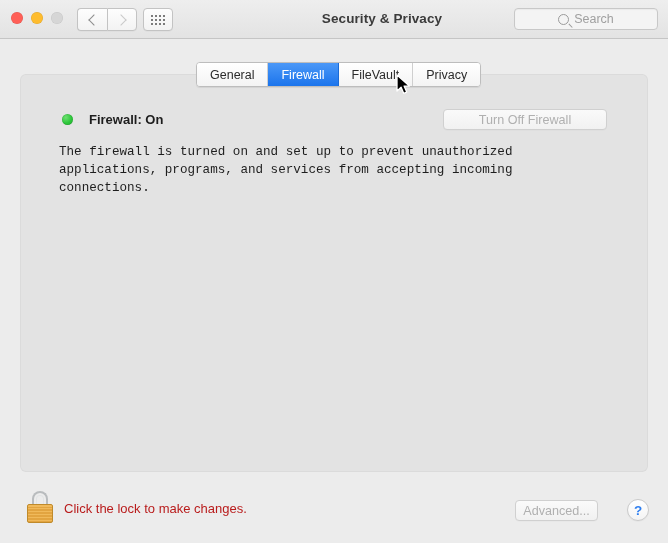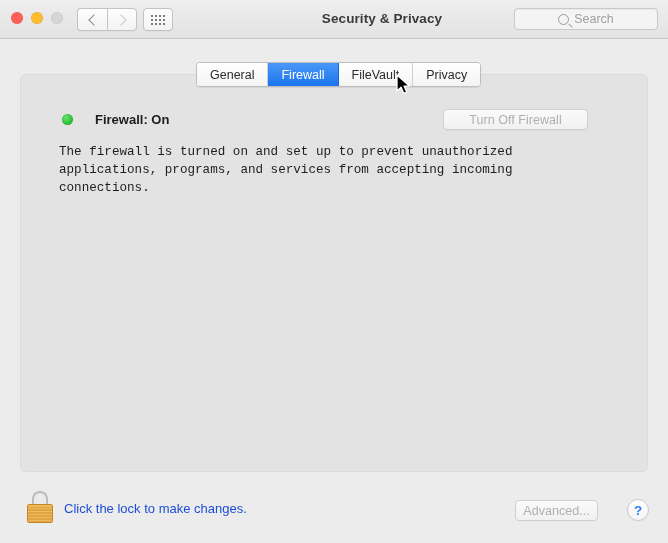--- a/index.html
+++ b/index.html
@@ -184,21 +184,21 @@
     background: #e3e3e3;
     border-radius: 6px;
     box-shadow: inset 0 0 0 1px rgba(0,0,0,0.035);
   }
 
   .status-row {
     position: absolute;
     left: 42px; top: 38px;
     display: flex;
     align-items: center;
-    gap: 22px;
+    gap: 16px;
   }
   .status-dot {
     width: 11px; height: 11px;
     border-radius: 50%;
     background: radial-gradient(circle at 35% 32%, #6ee071 0%, #2cc63a 55%, #24ab31 100%);
     box-shadow: inset 0 0 0 0.5px rgba(0,0,0,.13);
   }
   .status-text {
     font-size: 13px;
     font-weight: bold;
@@ -222,21 +222,21 @@
     border-radius: 4px;
     box-sizing: border-box;
     display: flex;
     align-items: center;
     justify-content: center;
     font-size: 12.6px;
     color: #b0b0b0;
     box-shadow: 0 0.5px 0.5px rgba(0,0,0,.03);
     white-space: nowrap;
   }
-  #btn-turn-off { left: 423px; top: 35px; width: 145px; height: 21px; }
+  #btn-turn-off { left: 423px; top: 35px; width: 164px; height: 21px; }
   #btn-options  { left: 423px; top: 120px; width: 165px; height: 21px; }
 
   
   #bottombar {
     position: absolute;
     left: 0; top: 480px;
     width: 668px; height: 63px;
   }
 
   #lock-icon {
@@ -274,21 +274,21 @@
         #f0b95a 0px, #f0b95a 1.5px,
         #e2a440 1.5px, #e2a440 3px);
     border: 1px solid #c08a2a;
     box-sizing: border-box;
   }
 
   #lock-label {
     position: absolute;
     left: 64px; top: 21px;
     font-size: 13px;
-    color: #1d4ed8;
+    color: #b91c1c;
   }
 
   #btn-advanced {
     position: absolute;
     left: 515px; top: 20px;
     width: 83px; height: 21px;
     background: linear-gradient(to bottom, #fafafa, #f1f1f1);
     border: 1px solid #d0d0d0;
     border-radius: 4px;
     box-sizing: border-box;

